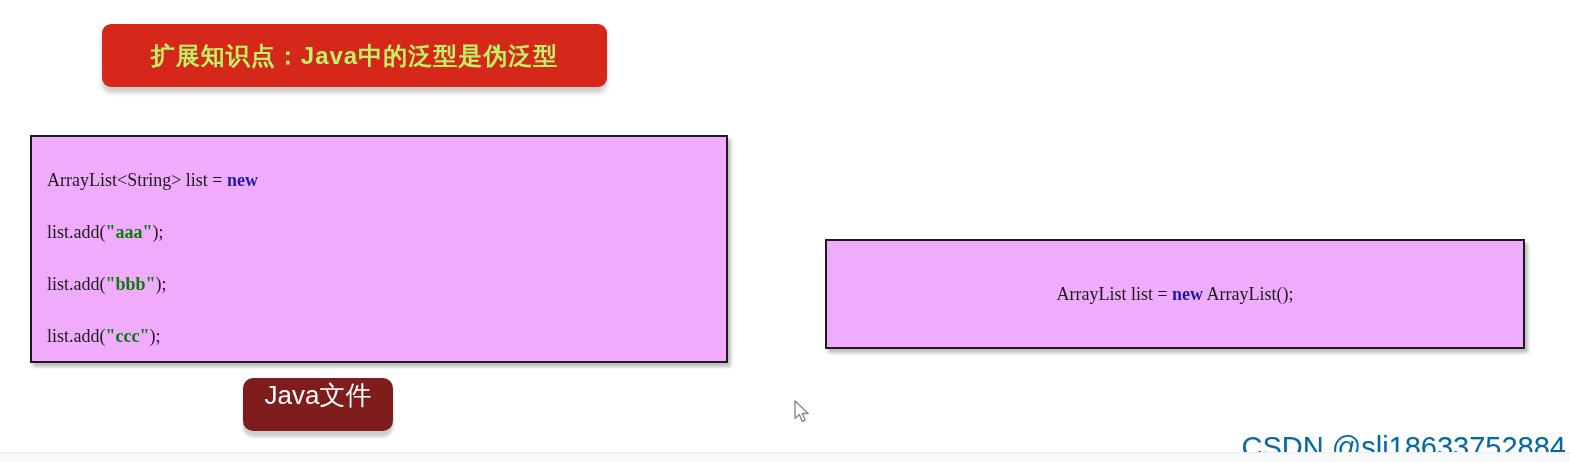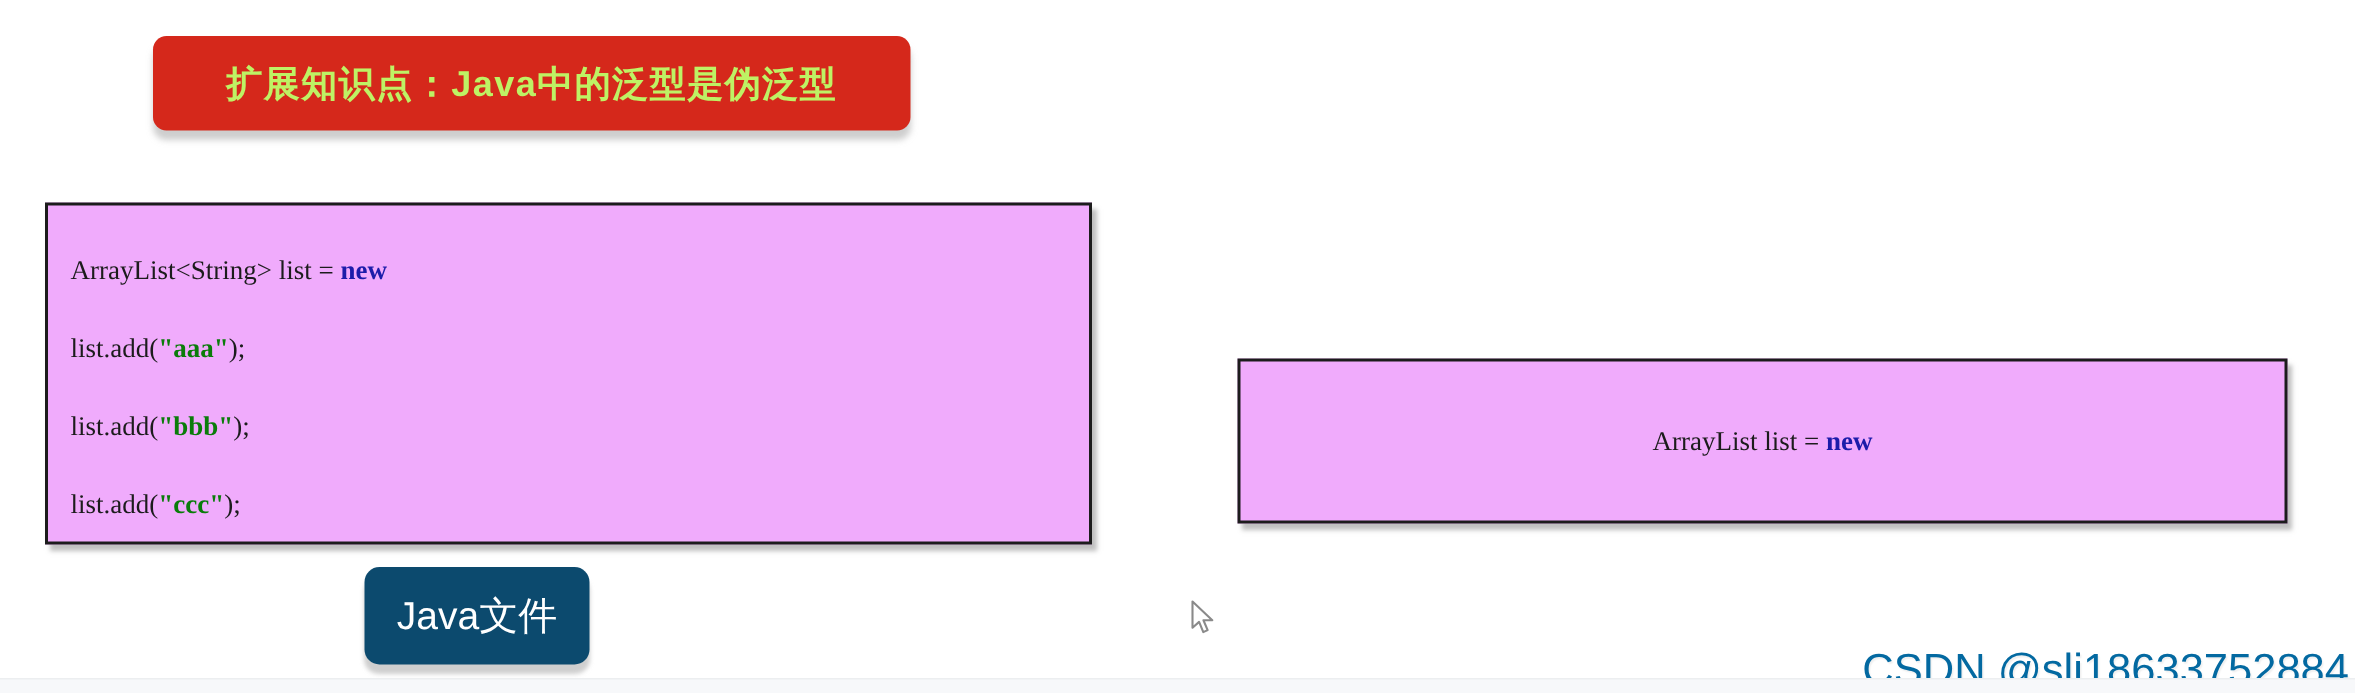--- a/index.html
+++ b/index.html
@@ -37,24 +37,24 @@
   .codebox.right{
     left:825px;top:199px;width:700px;height:110px;
     display:flex;align-items:center;justify-content:center;margin-top:40px;
   }
   .codeline{height:52px;display:flex;align-items:center;white-space:pre;}
   .codebox.right .codeline{height:auto;}
   .kw{color:#1c1caa;font-weight:bold;}
   .str{color:#0a7c0a;font-weight:bold;}
   
   .redbtn{
-    position:absolute;top:378px;height:65px;
-    background:#0c4a6e;border-radius:10px;
+    position:absolute;top:378px;height:53px;
+    background:#7f1d1d;border-radius:10px;
     box-shadow:0 6px 3px rgba(175,175,175,.6);
-    display:flex;align-items:center;justify-content:center;
+    display:flex;justify-content:center;
   }
   .redbtn span{color:#ffffff;font-size:26px;font-weight:500;white-space:nowrap;}
   .redbtn.java{left:243px;width:150px;}
   .redbtn.cls{left:1013px;width:186px;}
   
   .watermark{
     position:absolute;right:4px;top:418px;
     font-size:29px;color:#0369a1;
     text-shadow:1px 1px 1px #f0f0f0;
     white-space:nowrap;
@@ -82,21 +82,21 @@
     <div class="codeline"><span class="plain">list.add(</span><span class="str">"aaa"</span><span class="plain">);</span></div>
     <div class="codeline"><span class="plain">list.add(</span><span class="str">"bbb"</span><span class="plain">);</span></div>
     <div class="codeline"><span class="plain">list.add(</span><span class="str">"ccc"</span><span class="plain">);</span></div>
   </div>
 
   <div class="redbtn java">
     <span>Java文件</span>
   </div>
 
   <div class="codebox right">
-    <div class="codeline"><span class="plain">ArrayList list = </span><span class="kw">new</span></div>
+    <div class="codeline"><span class="plain">ArrayList list = </span><span class="kw">new</span><span class="plain"> ArrayList();</span></div>
   </div>
 
 
   <div class="watermark">CSDN @slj18633752884</div>
 
   <svg class="cursor" width="22" height="28" viewBox="0 0 22 28">
     <path d="M5 3 L5 20.5 L9.4 16.6 L12.2 23.4 L15.1 22.1 L12.3 15.5 L18.2 15.5 Z" fill="#ffffff" stroke="#8a8a8a" stroke-width="1.4" stroke-linejoin="round"></path>
   </svg>
 
   <div class="bottom-strip"></div>

